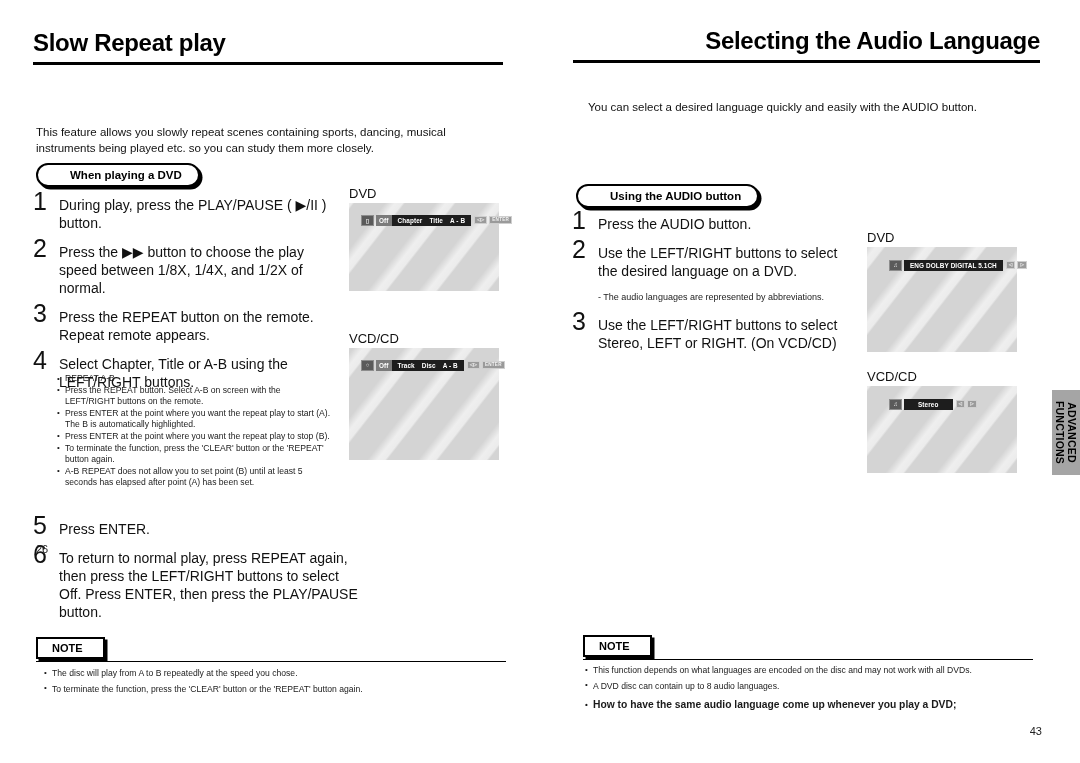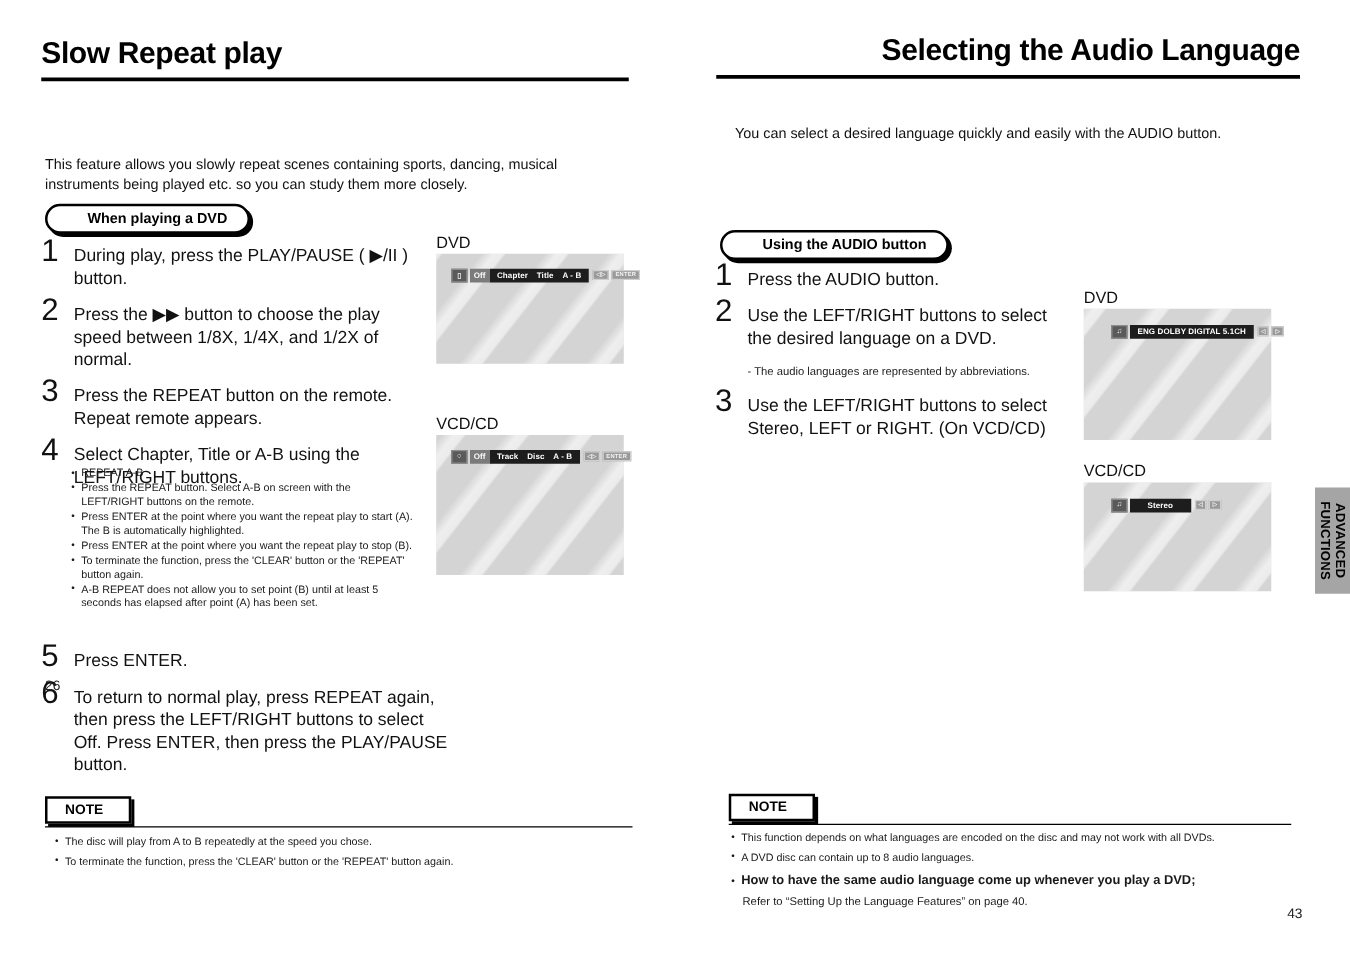--- a/index.html
+++ b/index.html
@@ -435,21 +435,20 @@
     </span>
   </div>
 </div>
 
 <div class="note-box note-right">NOTE</div>
 <div class="note-rule note-rule-right"></div>
 <div class="note-items note-items-right">
   <div class="bullet">This function depends on what languages are encoded on the disc and may not work with all DVDs.</div>
   <div class="bullet">A DVD disc can contain up to 8 audio languages.</div>
   <div class="bullet bold">How to have the same audio language come up whenever you play  a DVD;</div>
-  <div class="note-sub">Refer to “Setting Up the Language Features” on page 40.</div>
 </div>
 
 <div class="page-num page-num-right">43</div>
 
 <div class="side-tab">
   <div class="side-tab-inner">
     <div>ADVANCED</div>
     <div>FUNCTIONS</div>
   </div>
 </div>

